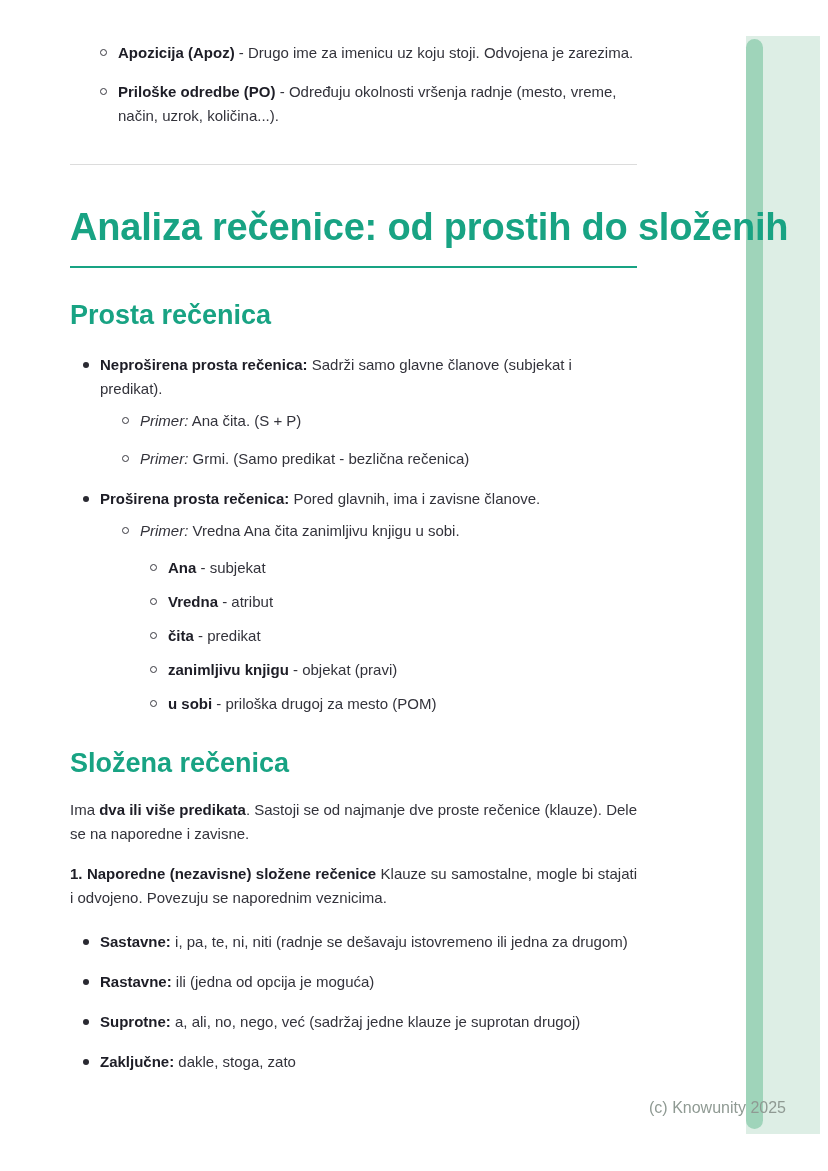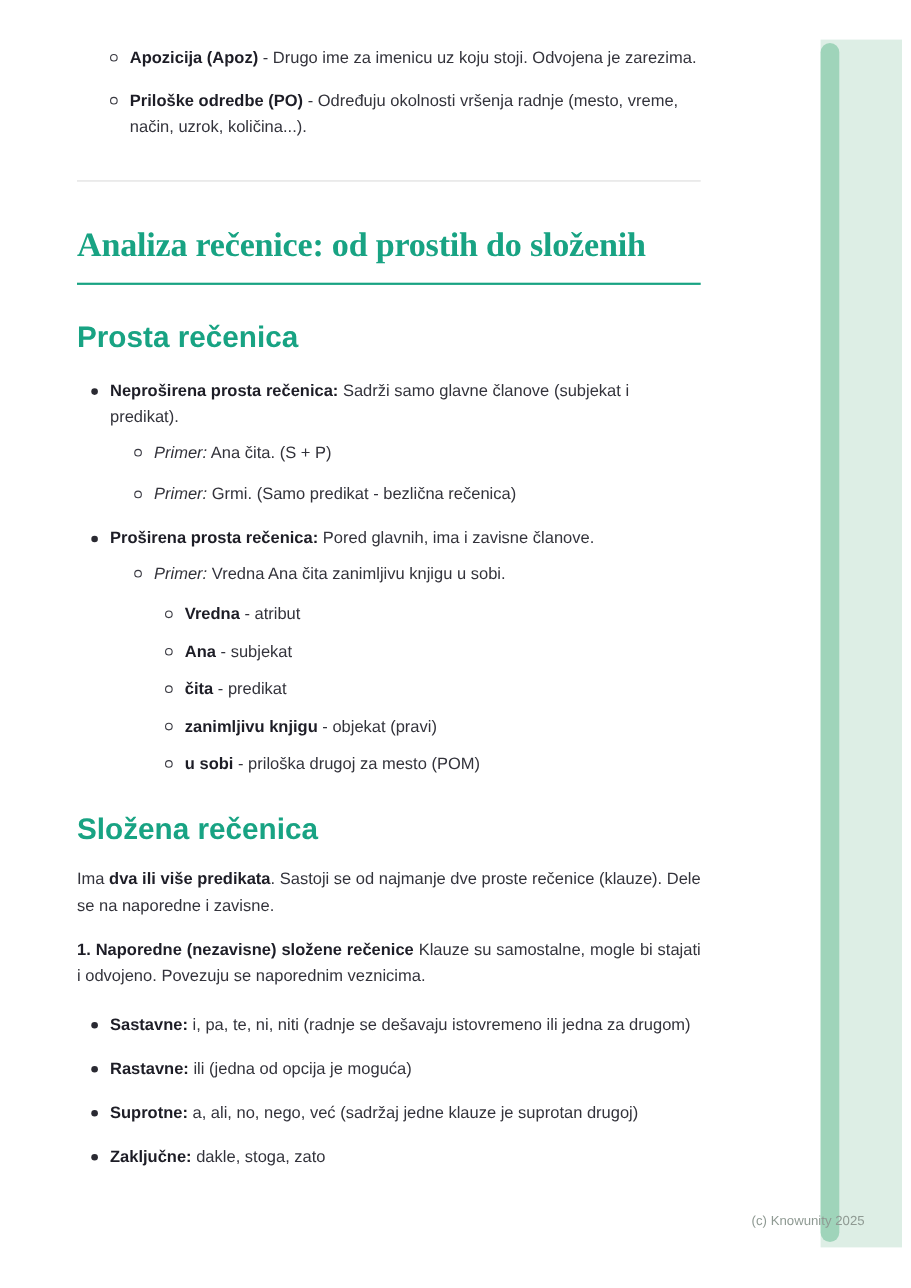--- a/index.html
+++ b/index.html
@@ -18,23 +18,23 @@
   }
   .content{
     position:absolute;left:70px;top:30px;width:567px;
     font-size:15px;line-height:1.6;
   }
   strong{color:var(--bold);font-weight:700;}
   em.primer{font-style:italic;}
   p{margin:16px 0;}
   .just{text-align:justify;}
   h1{
-    font-size:31px;line-height:1.3;font-weight:700;color:var(--accent);
+    font-size:38px;line-height:1.3;font-weight:700;color:var(--accent);
     margin:38px 0 0;padding-bottom:14px;border-bottom:2px solid var(--accent);
-    white-space:nowrap;letter-spacing:-0.2px;font-family:Liberation Serif, serif;
+    white-space:nowrap;letter-spacing:-0.2px;
   }
   h2{
     font-size:27px;line-height:1.3;font-weight:700;color:var(--accent);
     margin:30px 0 14px;
   }
   hr.divider{border:none;border-top:1px solid var(--divider);margin:36px 0 0;}
   ul{list-style:none;margin:0;padding:0;}
   li{position:relative;margin-bottom:13px;}
   li:last-child{margin-bottom:0;}
   
@@ -61,21 +61,21 @@
   .rail-track{
     position:absolute;top:36px;right:8px;width:74px;height:1098px;
     background:var(--rail_track);
   }
   .rail-thumb{
     position:absolute;left:0;top:3px;width:17px;height:1090px;
     background:var(--rail_thumb);border-radius:9px;
   }
   .copyright{
     position:absolute;right:42px;bottom:54px;z-index:3;
-    font-size:12px;color:#8f9a93;
+    font-size:16px;color:#8f9a93;
   }
 </style>
 </head>
 <body>
 
 <div class="rail-track">
   <div class="rail-thumb"></div>
 </div>
 
 <div class="content">
@@ -107,22 +107,22 @@
           <em class="primer">Primer:</em><span> Grmi. (Samo predikat - bezlična rečenica)</span>
         </li>
       </ul>
     </li>
     <li>
       <strong>Proširena prosta rečenica:</strong><span> Pored glavnih, ima i zavisne članove.</span>
       <ul class="l2">
         <li>
           <em class="primer">Primer:</em><span> Vredna Ana čita zanimljivu knjigu u sobi.</span>
           <ul class="l3">
+            <li><strong>Ana</strong><span> - subjekat</span></li>
             <li><strong>Vredna</strong><span> - atribut</span></li>
-            <li><strong>Ana</strong><span> - subjekat</span></li>
             <li><strong>čita</strong><span> - predikat</span></li>
             <li><strong>zanimljivu knjigu</strong><span> - objekat (pravi)</span></li>
             <li><strong>u sobi</strong><span> - priloška drugoj za mesto (POM)</span></li>
           </ul>
         </li>
       </ul>
     </li>
   </ul>
 
   <h2>Složena rečenica</h2>

